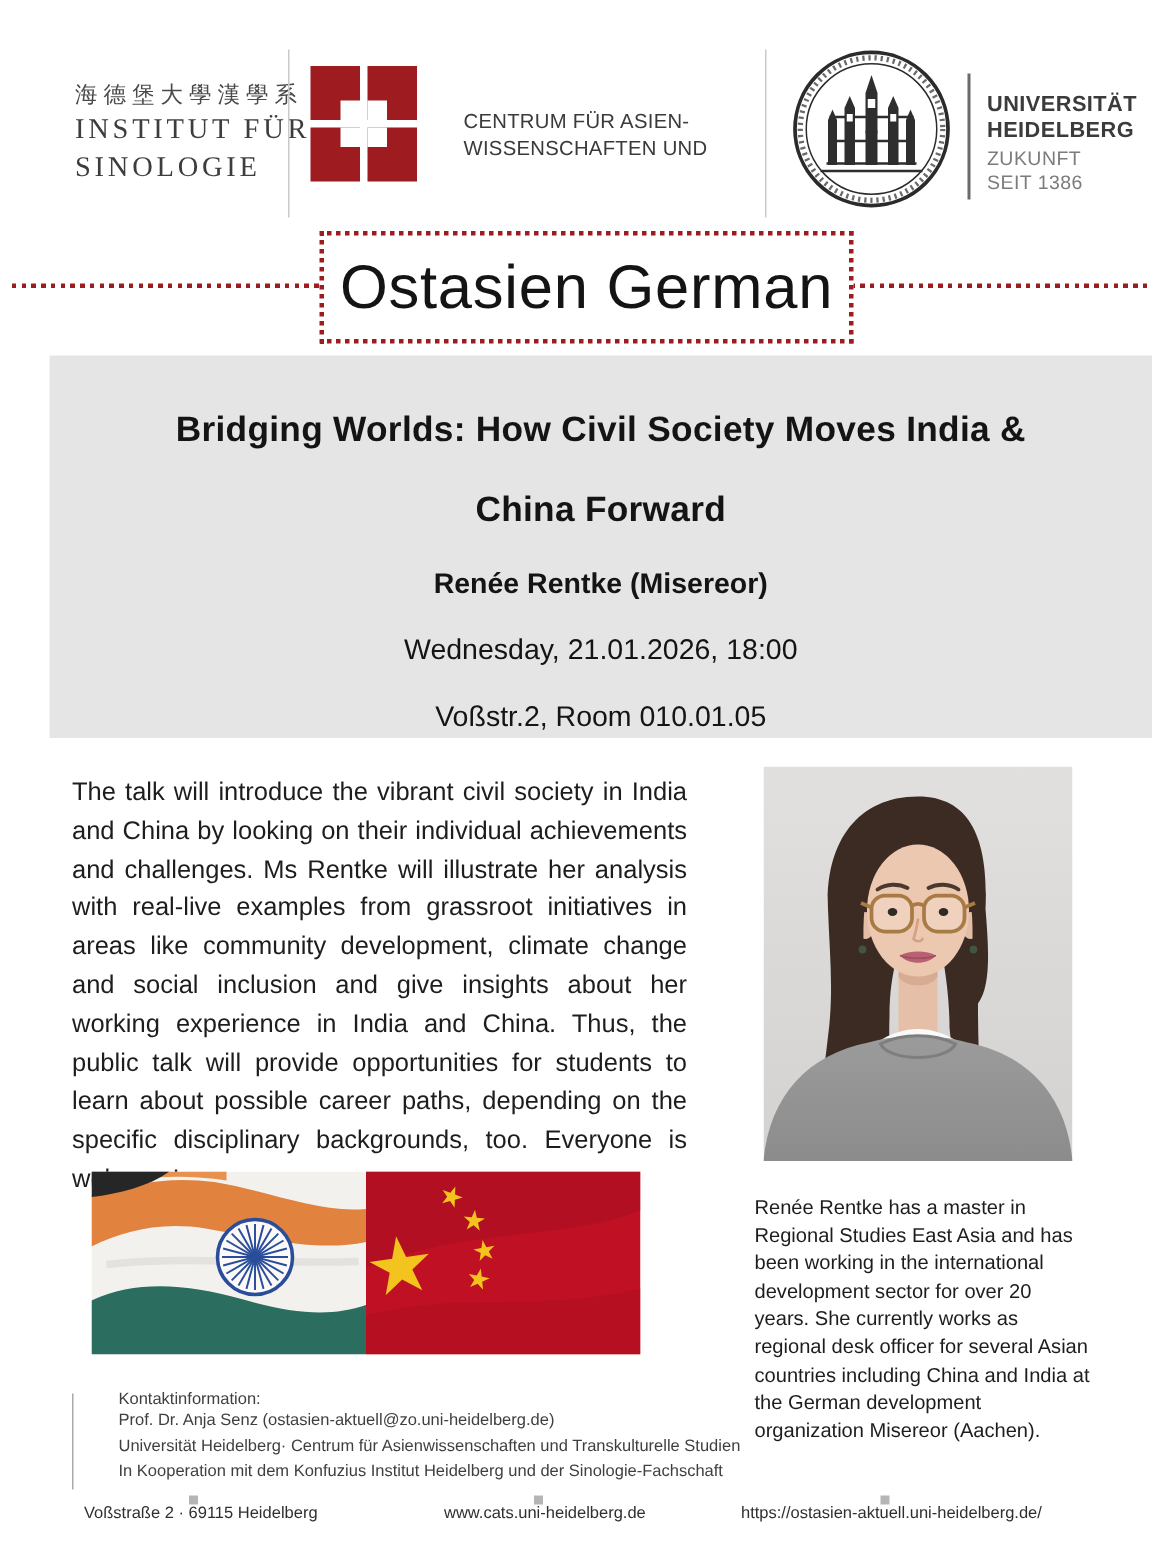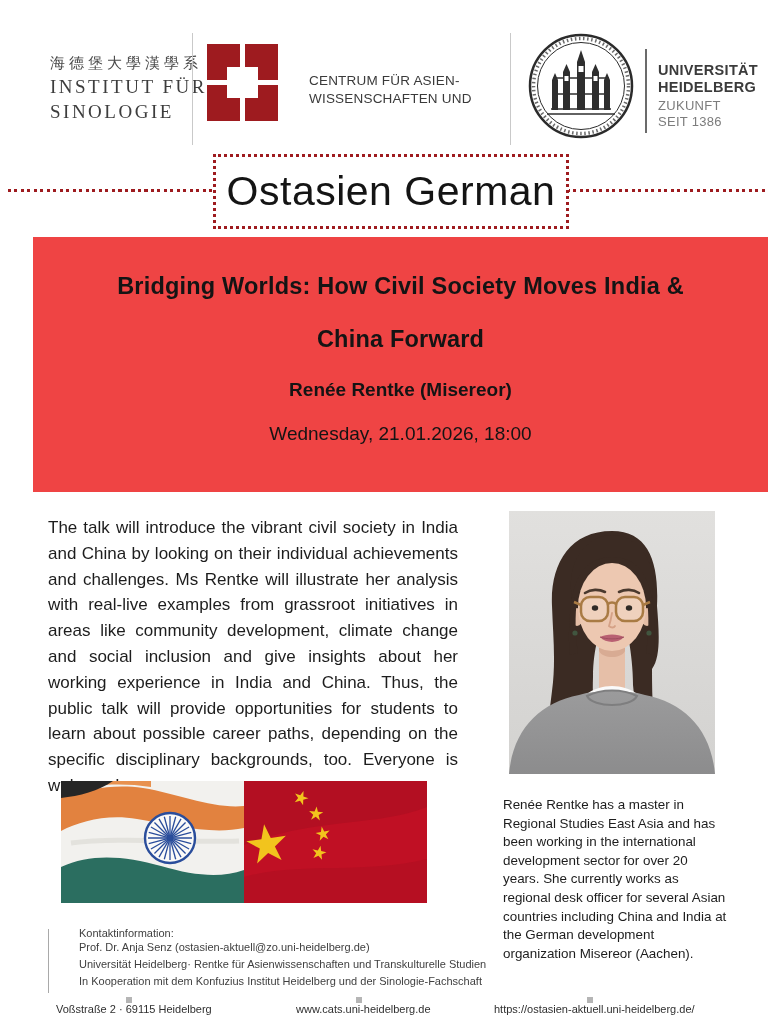--- a/index.html
+++ b/index.html
@@ -34,21 +34,21 @@
   .uni-sub.first { margin-top:2px; }
 
   
   .dotted-line { left:8px; top:189px; width:757px; height:3px;
     background:repeating-linear-gradient(90deg,#9E1B1F 0 3px, transparent 3px 6.5px); }
   .banner-box { left:213px; top:154px; width:356px; height:75px; background:#fff;
     border:3px dotted #9E1B1F; display:flex; align-items:center; justify-content:center; z-index:2; }
   .banner-title { font-size:41px; color:#141414; letter-spacing:0.5px; }
 
   
-  .event-box { left:33px; top:237px; width:735px; height:255px; background:#ef4444; text-align:center; padding-top:36px; color:#141414; }
+  .event-box { left:33px; top:237px; width:735px; height:255px; background:#e5e5e5; text-align:center; padding-top:36px; color:#141414; }
   .event-title { font-size:23.5px; font-weight:bold; letter-spacing:0.2px; }
   .event-title.l2 { margin-top:26px; }
   .event-speaker { font-size:19px; font-weight:bold; margin-top:26px; }
   .event-date { font-size:19px; margin-top:22px; }
   .event-loc { font-size:19px; margin-top:23px; }
 
   
   .abstract { left:48px; top:515px; width:410px; font-size:17px; line-height:25.8px; text-align:justify; color:#1d1d1d; }
   .portrait { left:509px; top:511px; width:206px; height:263px; }
 
@@ -137,20 +137,21 @@
 <div class="abs dotted-line"></div>
 <div class="abs banner-box">
   <span class="banner-title">Ostasien German</span>
 </div>
 
 <div class="abs event-box">
   <div class="event-title">Bridging Worlds: How Civil Society Moves India &amp;</div>
   <div class="event-title l2">China Forward</div>
   <div class="event-speaker">Renée Rentke (Misereor)</div>
   <div class="event-date">Wednesday, 21.01.2026, 18:00</div>
+  <div class="event-loc">Voßstr.2, Room 010.01.05</div>
 </div>
 
 <div class="abs abstract">The talk will introduce the vibrant civil society in India and China by looking on their individual achievements and challenges. Ms Rentke will illustrate her analysis with real-live examples from grassroot initiatives in areas like community development, climate change and social inclusion and give insights about her working experience in India and China. Thus, the public talk will provide opportunities for students to learn about possible career paths, depending on the specific disciplinary backgrounds, too. Everyone is welcome!</div>
 
 <div class="abs portrait">
   <svg width="206" height="263" viewBox="0 0 206 263">
     <defs>
       <linearGradient id="pbg" x1="0" y1="0" x2="0" y2="1">
         <stop offset="0" stop-color="#e1e0de"></stop>
         <stop offset="1" stop-color="#d3d2d0"></stop>
@@ -242,21 +243,21 @@
     </g>
   </svg>
 </div>
 
 <div class="abs bio">Renée Rentke has a master in Regional Studies East Asia and has been working in the international development sector for over 20 years. She currently works as regional desk officer for several Asian countries including China and India at the German development organization Misereor (Aachen).</div>
 
 <div class="abs contact-rule"></div>
 <div class="abs contact">
   <div>Kontaktinformation:</div>
   <div>Prof. Dr. Anja Senz (ostasien-aktuell@zo.uni-heidelberg.de)</div>
-  <div class="gap">Universität Heidelberg· Rentke für Asienwissenschaften und Transkulturelle Studien</div>
+  <div class="gap">Universität Heidelberg· Centrum für Asienwissenschaften und Transkulturelle Studien</div>
   <div class="gap">In Kooperation mit dem Konfuzius Institut Heidelberg und der Sinologie-Fachschaft</div>
 </div>
 
 <div class="abs footer-item f1">
   <span class="footer-bullet"></span>
   <span>Voßstraße 2 · 69115 Heidelberg</span>
 </div>
 <div class="abs footer-item f2">
   <span class="footer-bullet"></span>
   <span>www.cats.uni-heidelberg.de</span>

